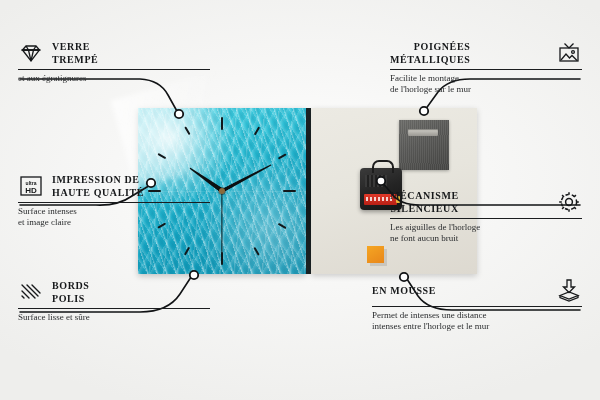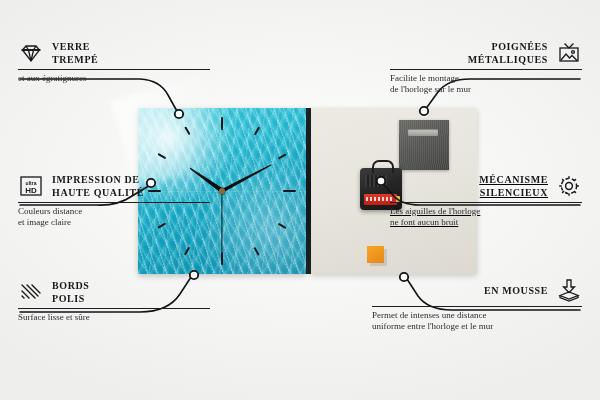--- a/index.html
+++ b/index.html
@@ -92,39 +92,39 @@
     background:linear-gradient(150deg,#f5a623,#e8861a);
     box-shadow:3px 3px 0 rgba(0,0,0,.10);
   }
 
   
   #wires{position:absolute;left:0;top:0;width:600px;height:400px;pointer-events:none;}
 
   
   .feat{position:absolute;width:192px;}
   .feat .head{display:flex;align-items:center;gap:8px;}
-  .feat.right .head{justify-content:flex-end;gap:8px;}
+  .feat.right .head{justify-content:space-between;gap:8px;}
   .feat .title{
     font-weight:bold;letter-spacing:.6px;font-size:10px;line-height:13px;color:#16181a;
     text-transform:uppercase;
   }
   .feat.left .title{text-align:left;}
   .feat.right .title{text-align:right;}
   .feat .rule{height:1px;background:#1b1d1f;margin:3px 0 3px;}
   .feat .sub{font-size:9px;line-height:11px;color:#2a2c2e;}
   .feat.left .sub{text-align:left;}
   .feat.right .sub{text-align:left;}
   .ico{width:26px;height:26px;flex:0 0 26px;display:block;}
   .ico svg{display:block;width:26px;height:26px;}
 
   .f-tl{left:18px;top:40px;}
   .f-ml{left:18px;top:173px;}
   .f-bl{left:18px;top:279px;}
   .f-tr{right:18px;top:40px;}
-  .f-mr{right:18px;top:173px;text-decoration:underline;}
+  .f-mr{right:18px;top:189px;}
   .f-br{right:18px;top:277px;}
   .feat.right{right:18px;left:auto;}
 </style>
 </head>
 <body>
 
 <div id="product">
 
   <div class="panel-front">
     <div class="feather"></div>
@@ -226,21 +226,21 @@
         <text x="13" y="19.5" font-family="Liberation Sans, sans-serif" font-size="8" font-weight="bold" fill="#16181a" text-anchor="middle">HD</text>
       </svg>
     </span>
     <div class="title">
       <div>IMPRESSION DE</div>
       <div>HAUTE QUALITÉ</div>
     </div>
   </div>
   <div class="rule"></div>
   <div class="sub">
-    <div>Couleurs distance</div>
+    <div>Surface intenses</div>
     <div>et image claire</div>
   </div>
 </div>
 
 <div class="feat left f-bl">
   <div class="head">
     <span class="ico">
       <svg viewBox="0 0 26 26">
           <g stroke="#16181a" stroke-width="1.4" stroke-linecap="round">
         <path d="M4 6 L17 19"></path>
@@ -322,15 +322,15 @@
         <path d="M11 3 h4 v7 h3.5 L13 15.5 L7.5 10 H11 Z"></path>
         <path d="M4 18.5 L13 15 L22 18.5 L13 22 Z"></path>
         <path d="M4 18.5 v2 L13 24 l9 -3.5 v-2"></path>
       </g>
         </svg>
     </span>
   </div>
   <div class="rule"></div>
   <div class="sub">
     <div>Permet de intenses une distance</div>
-    <div>uniforme entre l'horloge et le mur</div>
+    <div>intenses entre l'horloge et le mur</div>
   </div>
 </div>
 
 </body></html>

